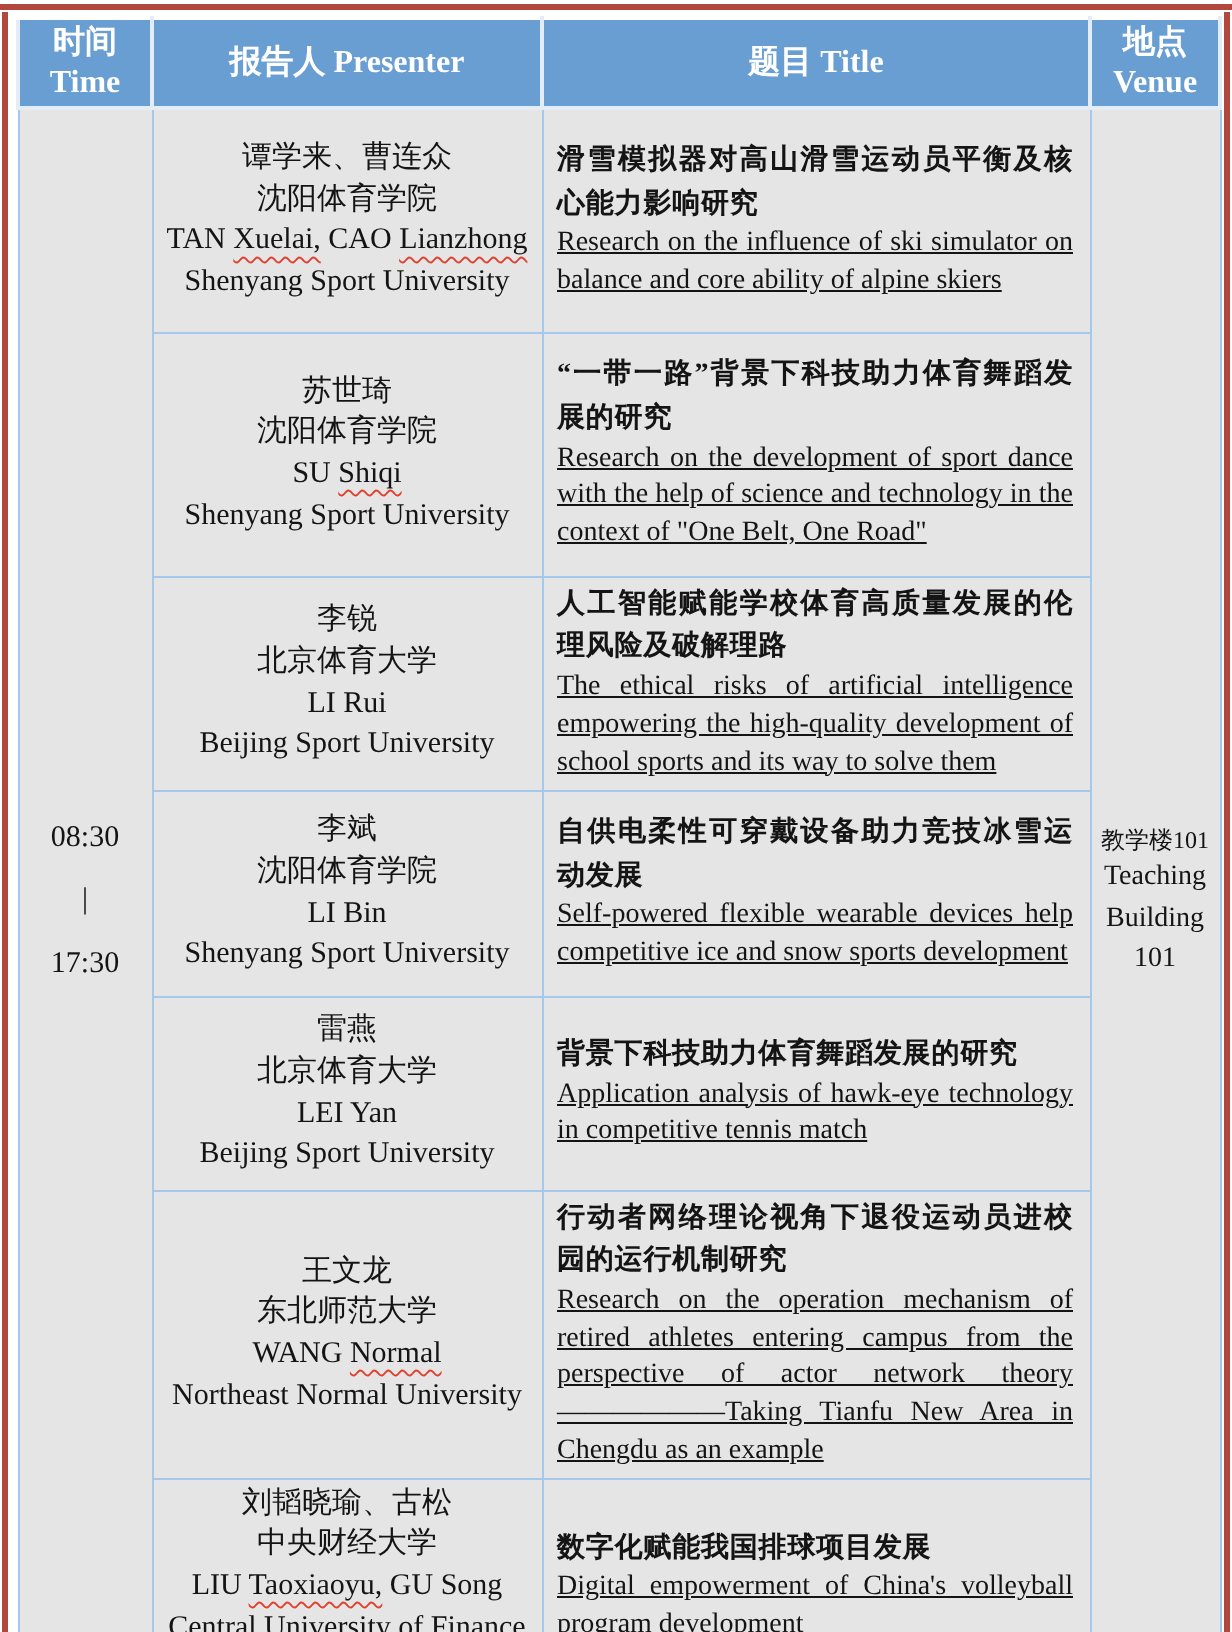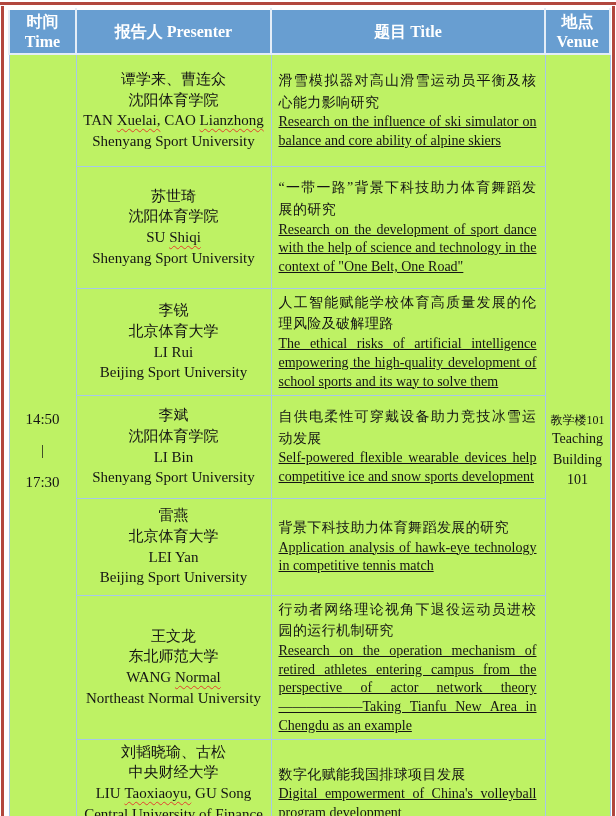--- a/index.html
+++ b/index.html
@@ -14,33 +14,33 @@
   table.schedule{
     position:absolute;left:8px;top:8px;width:601px;
     border-collapse:collapse;table-layout:fixed;
   }
   .schedule th{
     background:#689ED1;color:#ffffff;font-weight:bold;font-size:16px;
     border:2px solid #E4EDF7;border-top:2px solid #ffffff;
     height:43px;line-height:1.25;text-align:center;vertical-align:middle;padding:0;
   }
   .schedule td{
-    border:1px solid #A6C8EA;vertical-align:middle;background:#bef264;
+    border:1px solid #A6C8EA;vertical-align:middle;background:#e5e5e5;
   }
   .time-cell{text-align:center;font-size:15px;line-height:2.1;}
   .presenter-cell{text-align:center;font-size:15px;line-height:1.38;padding:2px 4px;}
   .presenter-cell .line{display:block;}
   .title-cell{padding:3px 8px 3px 7px;}
-  .title-zh{font-size:14px;line-height:1.55;text-align:justify;letter-spacing:0.4px;}
+  .title-zh{font-size:14px;line-height:1.55;text-align:justify;letter-spacing:0.4px;font-weight:bold;}
   .title-en{font-size:14px;line-height:1.34;text-align:justify;text-decoration:underline;}
   .venue-cell{text-align:center;font-size:14px;line-height:1.45;padding:0 1px;}
   .venue-cell .zh{font-size:12px;}
   .wavy{
     text-decoration:underline;text-decoration-style:wavy;
-    text-decoration-color:#E2402F;text-decoration-thickness:1px;text-underline-offset:3px;font-family:Liberation Serif, serif;
+    text-decoration-color:#E2402F;text-decoration-thickness:1px;text-underline-offset:3px;
   }
 </style>
 </head>
 <body>
 
 <div class="page">
   <div class="frame-top"></div>
   <div class="frame-left"></div>
   <div class="frame-right"></div>
 
@@ -61,21 +61,21 @@
         <th>题目 Title</th>
         <th>
           <div class="line">地点</div>
           <div class="line">Venue</div>
         </th>
       </tr>
     </thead>
     <tbody>
         <tr style="height: 112px;">
           <td class="time-cell" rowspan="7">
-            <div class="line">14:50</div>
+            <div class="line">08:30</div>
             <div class="line">|</div>
             <div class="line">17:30</div>
           </td>
           <td class="presenter-cell">
             <div class="line">谭学来、曹连众</div>
             <div class="line">沈阳体育学院</div>
             <div class="line"><span>TAN </span><span class="wavy">Xuelai,</span><span> CAO </span><span class="wavy">Lianzhong</span></div>
             <div class="line">Shenyang Sport University</div>
           </td>
           <td class="title-cell">

